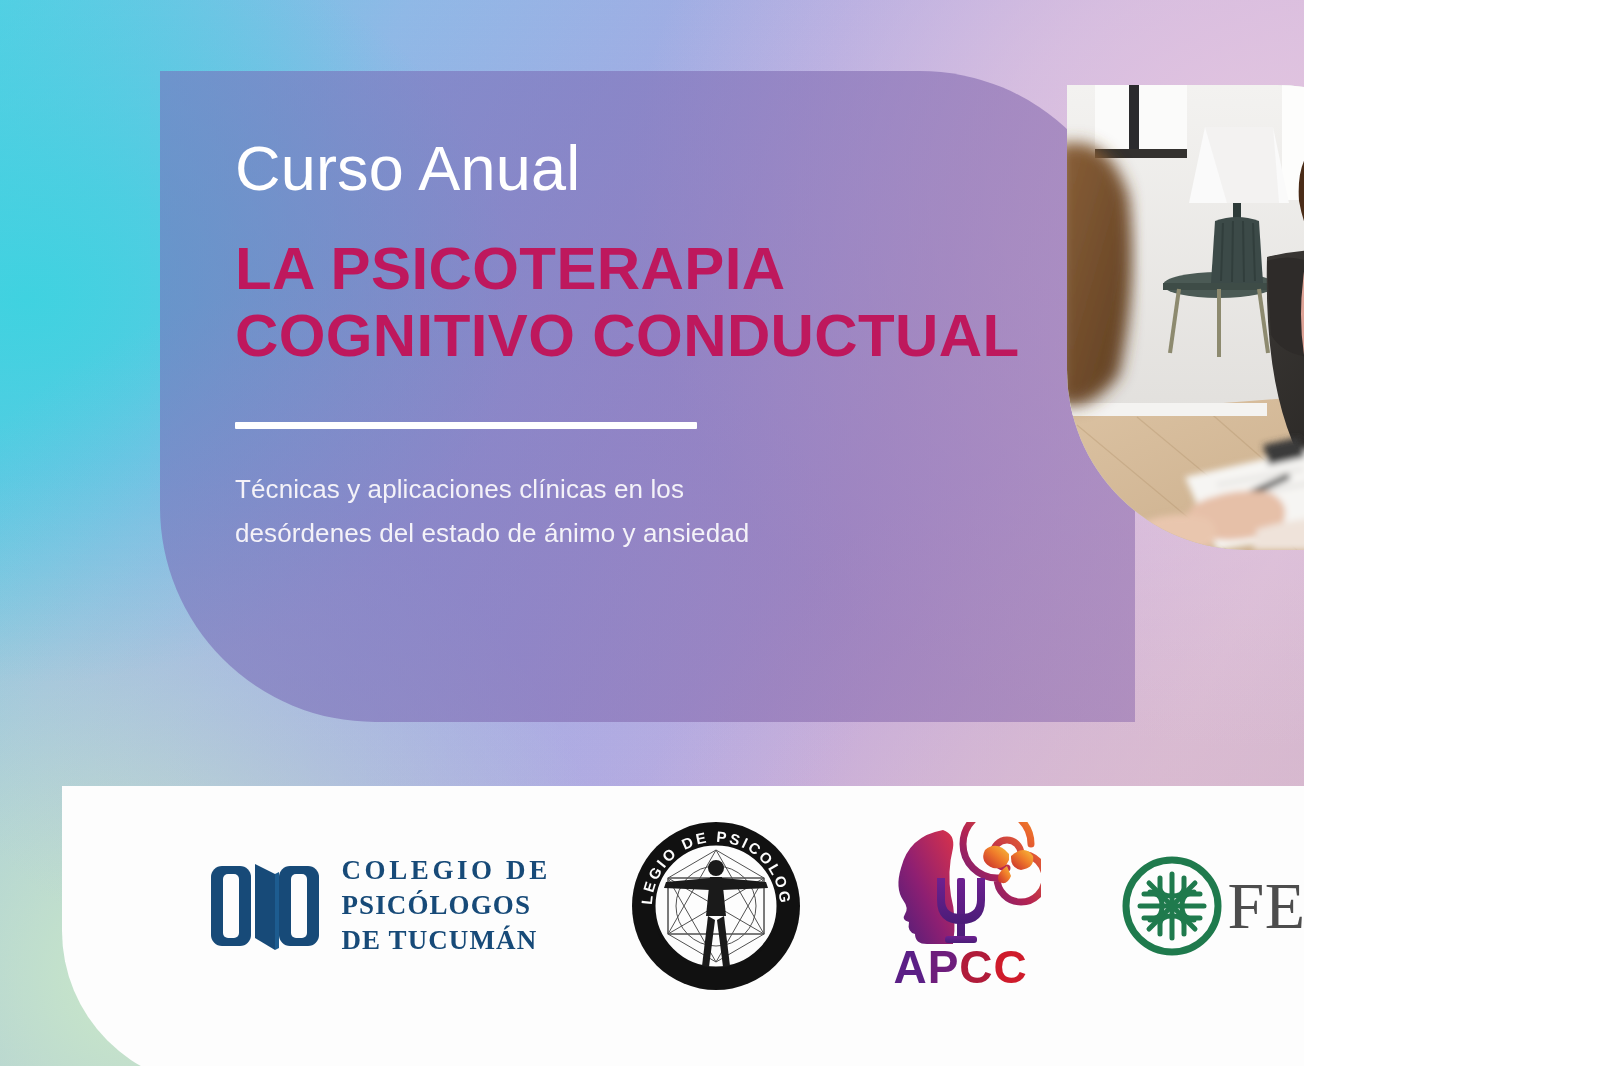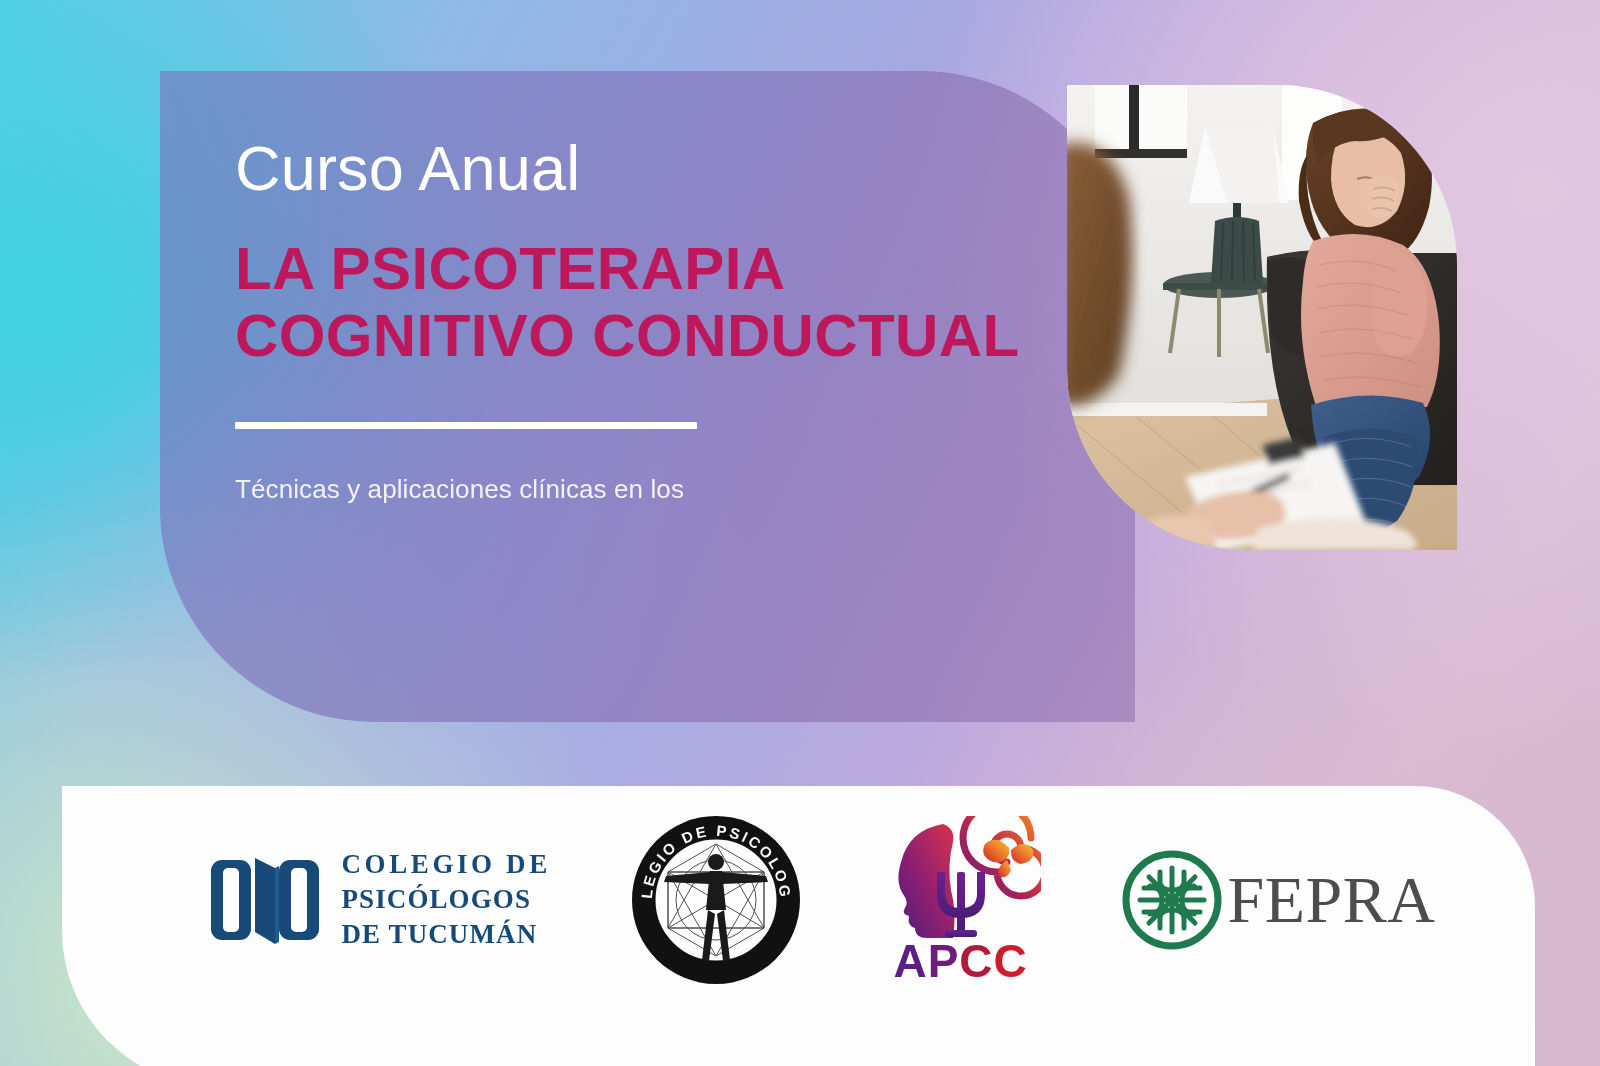--- a/index.html
+++ b/index.html
@@ -2,21 +2,21 @@
 <html><head>
 <meta charset="utf-8">
 <style>
   html, body {
     margin: 0;
     padding: 0;
     background: #ffffff;
   }
   .flyer {
     position: relative;
-    width: 1600px;
+    width: 1304px;
     height: 1066px;
     overflow: hidden;
     font-family: "Liberation Sans", sans-serif;
   }
 
   
   .bg-base {
     position: absolute;
     inset: 0;
     background:
@@ -114,21 +114,21 @@
     left: 62px;
     top: 786px;
     width: 1473px;
     height: 300px;
     background: #fdfdfd;
     border-radius: 0 120px 0 155px;
   }
   .logos {
     position: absolute;
     left: 0;
-    top: 6px;
+    top: 12px;
     width: 100%;
     height: 215px;
     display: flex;
     align-items: center;
     justify-content: space-around;
     padding: 0 60px 0 108px;
     box-sizing: border-box;
   }
   .logo { display: flex; align-items: center; }
 
@@ -201,20 +201,21 @@
 
     <h1 class="title">
       <span class="line">LA PSICOTERAPIA</span>
       <span class="line">COGNITIVO CONDUCTUAL</span>
     </h1>
 
     <div class="rule"></div>
 
     <p class="subtitle">
       <span class="line">Técnicas y aplicaciones clínicas en los</span>
+      <span class="line">desórdenes del estado de ánimo y ansiedad</span>
     </p>
   </div>
 
   <div class="photo">
     <svg viewBox="0 0 390 465" preserveAspectRatio="xMidYMid slice">
       <defs>
         <linearGradient id="wallG" x1="0" y1="0" x2="0" y2="1">
           <stop offset="0%" stop-color="#f3f2f0"></stop>
           <stop offset="100%" stop-color="#e2e0dd"></stop>
         </linearGradient>

